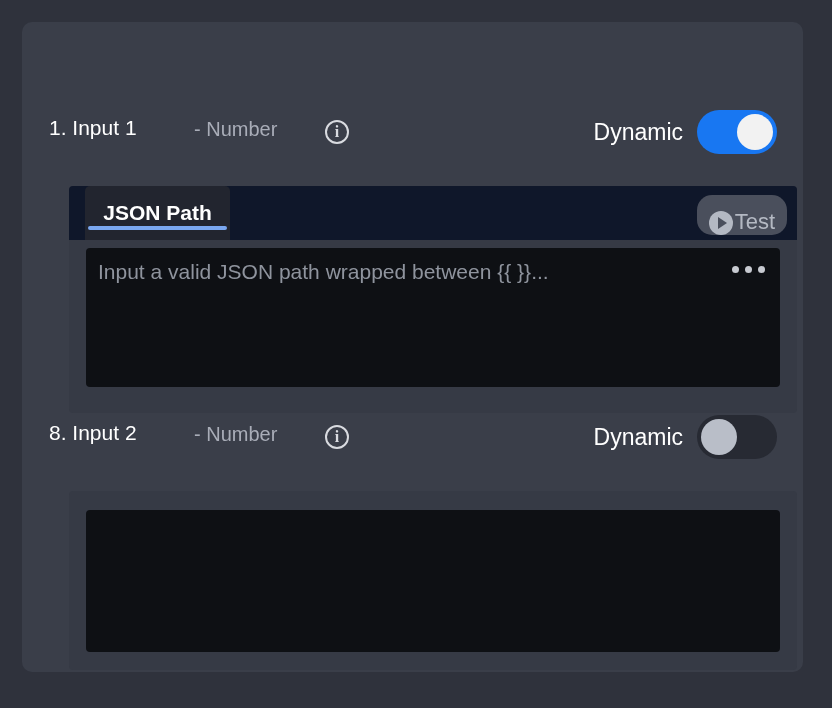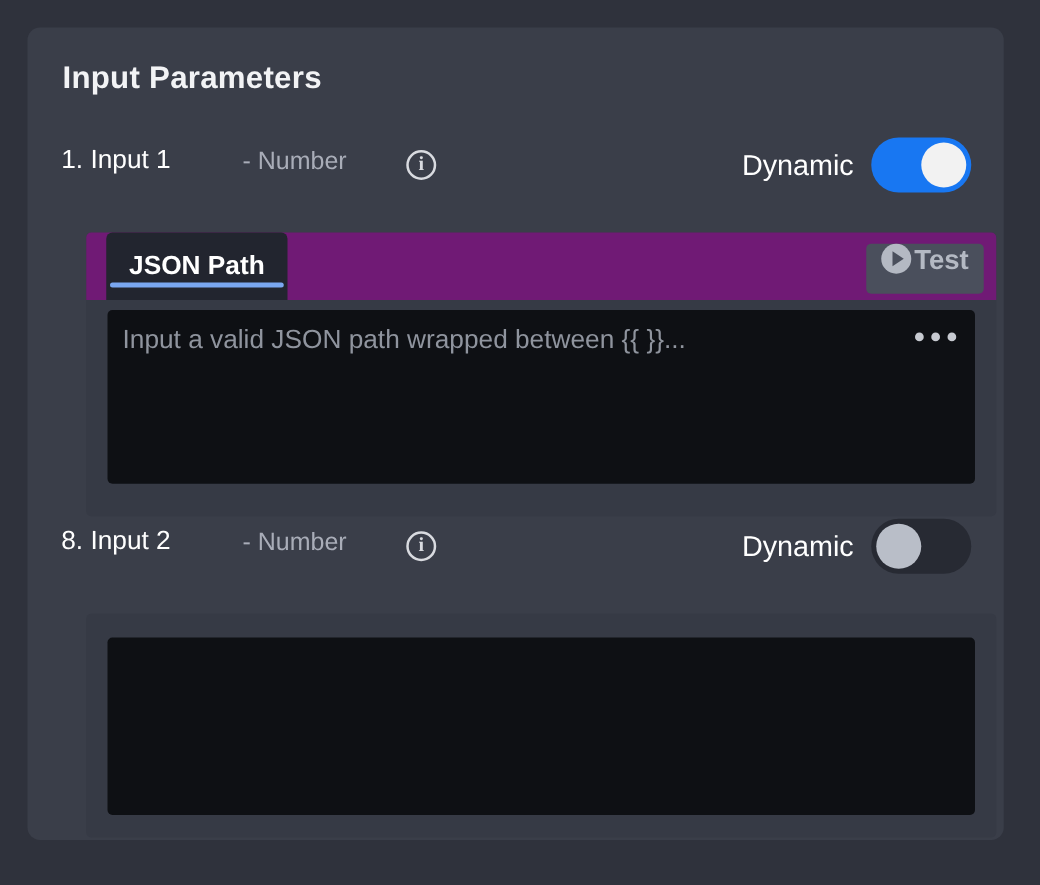--- a/index.html
+++ b/index.html
@@ -128,21 +128,21 @@
   }
   .panel-1 { top: 78px; height: 227px; }
   .panel-2 { top: 78px; height: 179px; }
 
   .tabbar {
     position: absolute;
     left: 0;
     top: 0;
     width: 100%;
     height: 54px;
-    background: #701a75;
+    background: #0f172a;
     border-top-left-radius: 4px;
     border-top-right-radius: 4px;
   }
 
   .tab {
     position: absolute;
     top: 0;
     height: 54px;
     display: flex;
     align-items: center;
@@ -174,26 +174,25 @@
     color: #8d929e;
   }
 
   .test-btn {
     position: absolute;
     right: 10px;
     top: 9px;
     height: 40px;
     padding: 0 12px;
     background: #4a4f5c;
-    border-radius: 4px;
+    border-radius: 15px;
     display: flex;
-    align-items: flex-start;
+    align-items: flex-end;
     gap: 2px;
     box-sizing: border-box;
-    font-weight: bold;
   }
   .play-icon {
     width: 24px;
     height: 24px;
     border-radius: 50%;
     background: #b4b9c3;
     position: relative;
     flex: none;
   }
   .play-icon::before {
@@ -249,21 +248,20 @@
     height: 7px;
     border-radius: 50%;
     background: #c7cad1;
   }
 </style>
 </head>
 <body>
 
 <div class="card">
 
-  <div class="card-title">Input Parameters</div>
 
   <div class="param param-1">
 
     <div class="param-head">
       <span class="param-label">1. Input 1</span>
       <span class="param-type">- Number</span>
       <span class="info-icon">i</span>
 
       <div class="dynamic-wrap">
         <span class="dynamic-label">Dynamic</span>

